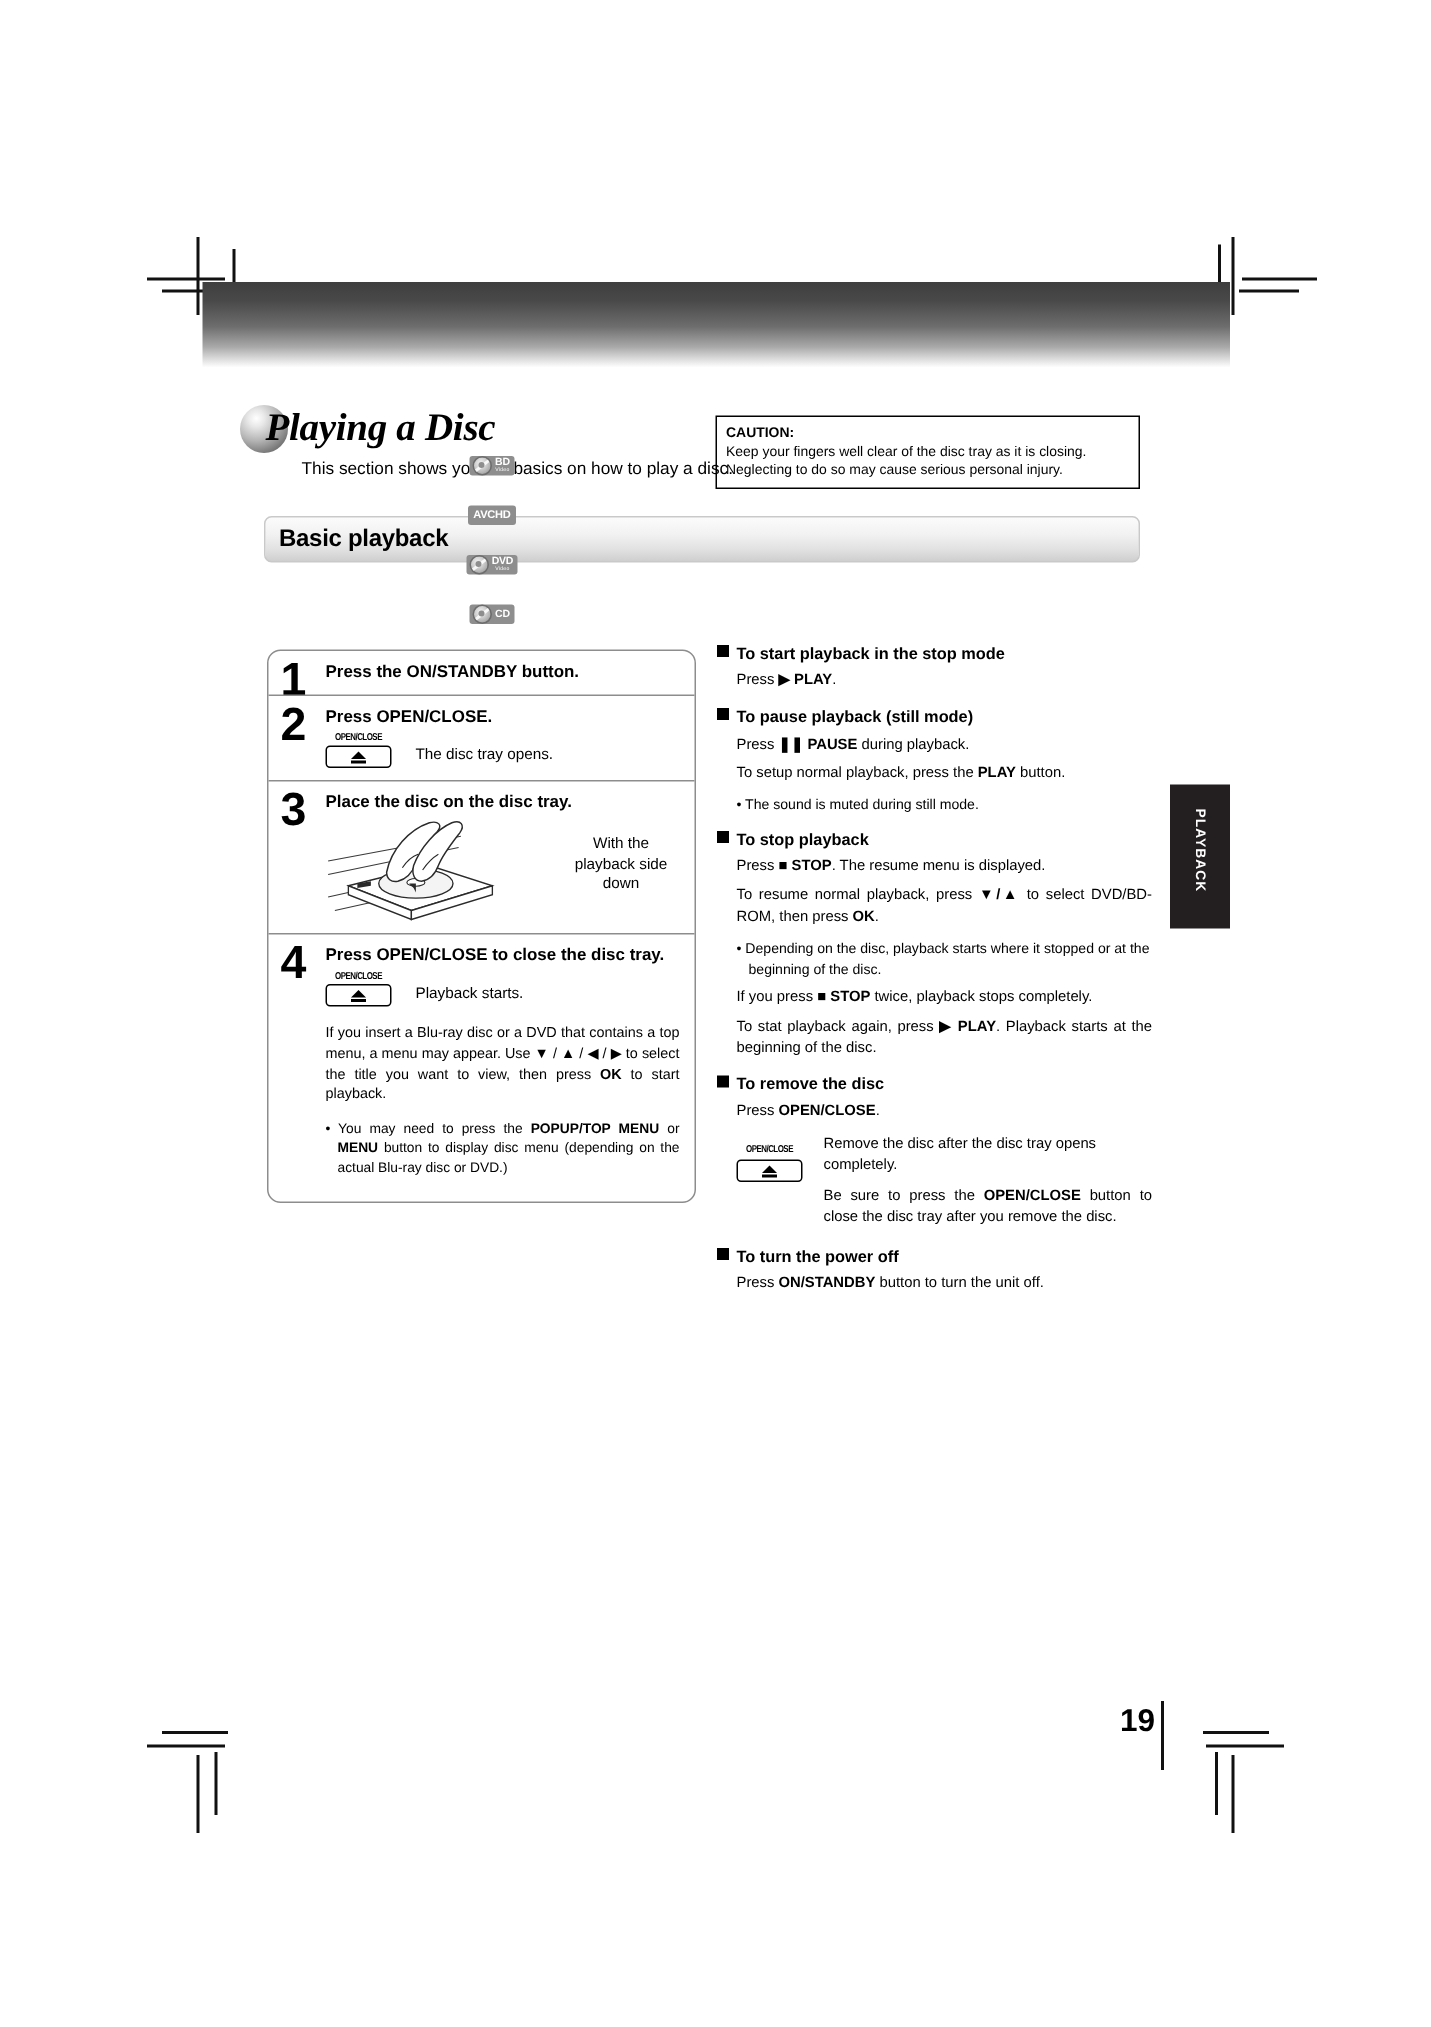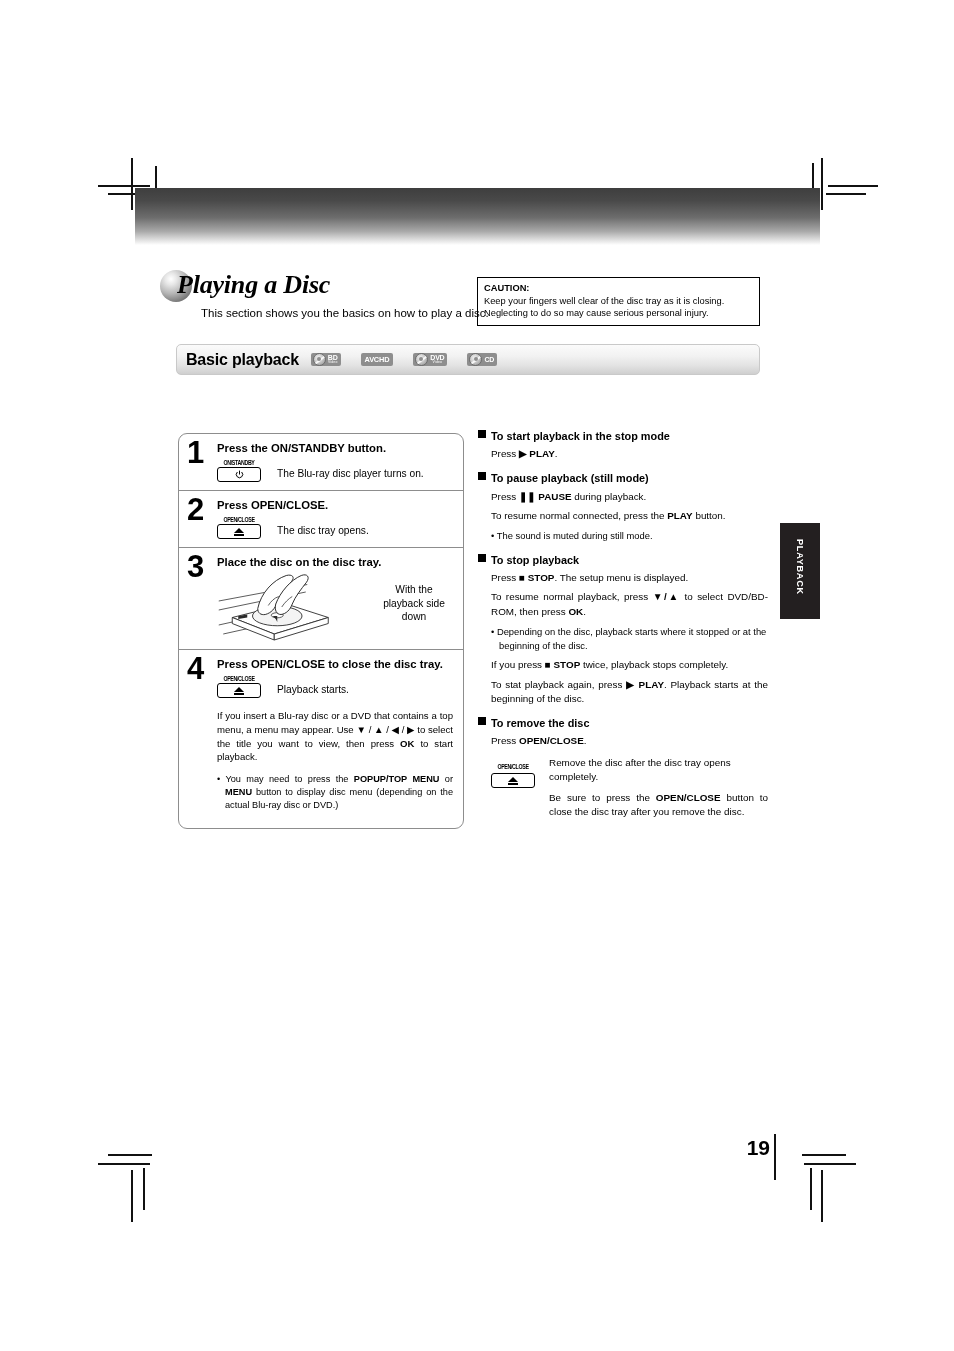--- a/index.html
+++ b/index.html
@@ -112,20 +112,21 @@
     font-size: 16px;
     font-weight: bold;
     margin-left: 9px;
     letter-spacing: -0.2px;
   }
   .disc-icons {
     display: flex;
     align-items: center;
     gap: 20px;
     margin-left: 12px;
+    flex-direction: column;
   }
   .disc-badge {
     display: inline-flex;
     align-items: center;
     height: 13px;
     background: #8e8e8e;
     border-radius: 2px;
     padding: 0 3px 0 2px;
     color: #fff;
   }
@@ -483,32 +484,20 @@
 
     </div>
   </div>
 
 
   <div id="steps-panel">
 
     <div class="step">
       <div class="step-num">1</div>
       <div class="step-head">Press the ON/STANDBY button.</div>
-      <div class="step-body">
-        <div class="key">
-          <div class="key-label">ON/STANDBY</div>
-          <div class="key-box">
-            <svg class="key-glyph" width="9" height="9" viewBox="0 0 20 20">
-              <path d="M10 2.2 L10 9.2" stroke="#000" stroke-width="2.2" fill="none" stroke-linecap="round"></path>
-              <path d="M4.6 5.1 A7.2 7.2 0 1 0 15.4 5.1" stroke="#000" stroke-width="2.2" fill="none" stroke-linecap="round"></path>
-            </svg>
-          </div>
-        </div>
-        <div class="step-note">The Blu-ray disc player turns on.</div>
-      </div>
     </div>
 
     <div class="step">
       <div class="step-num">2</div>
       <div class="step-head">Press OPEN/CLOSE.</div>
       <div class="step-body">
         <div class="key">
           <div class="key-label">OPEN/CLOSE</div>
           <div class="key-box">
             <span class="eject-wrap">
@@ -600,32 +589,32 @@
       </div>
     </div>
 
     <div class="rsec">
       <div class="rsec-head">
         <span class="sq"></span>
         <span>To pause playback (still mode)</span>
       </div>
       <div class="rsec-body">
         <p><span>Press </span><b>❚❚ PAUSE</b><span> during playback.</span></p>
-        <p><span>To resume normal connected, press the </span><b>PLAY</b><span> button.</span></p>
+        <p><span>To setup normal playback, press the </span><b>PLAY</b><span> button.</span></p>
         <p class="bul">• The sound is muted during still mode.</p>
       </div>
     </div>
 
     <div class="rsec">
       <div class="rsec-head">
         <span class="sq"></span>
         <span>To stop playback</span>
       </div>
       <div class="rsec-body">
-        <p><span>Press </span><b>■ STOP</b><span>. The setup menu is displayed.</span></p>
+        <p><span>Press </span><b>■ STOP</b><span>. The resume menu is displayed.</span></p>
         <p class="just"><span>To resume normal playback, press </span><b>▼/▲</b><span> to select DVD/BD-ROM, then press </span><b>OK</b><span>.</span></p>
         <p class="bul">• Depending on the disc, playback starts where it stopped or at the beginning of the disc.</p>
         <p><span>If you press </span><b>■ STOP</b><span> twice, playback stops completely.</span></p>
         <p class="just"><span>To stat playback again, press </span><b>▶ PLAY</b><span>. Playback starts at the beginning of the disc.</span></p>
       </div>
     </div>
 
     <div class="rsec">
       <div class="rsec-head">
         <span class="sq"></span>
@@ -644,20 +633,29 @@
             </div>
           </div>
           <div class="remove-txt">
             <p>Remove the disc after the disc tray opens completely.</p>
             <p class="just"><span>Be sure to press the </span><b>OPEN/CLOSE</b><span> button to close the disc tray after you remove the disc.</span></p>
           </div>
         </div>
       </div>
     </div>
 
+    <div class="rsec" style="margin-top:13px;">
+      <div class="rsec-head">
+        <span class="sq"></span>
+        <span>To turn the power off</span>
+      </div>
+      <div class="rsec-body">
+        <p><span>Press </span><b>ON/STANDBY</b><span> button to turn the unit off.</span></p>
+      </div>
+    </div>
 
   </div>
 
   <div id="side-tab">
     <div class="tab-text">PLAYBACK</div>
   </div>
 
   <div id="page-number">19</div>
   <div id="footer-rule"></div>
 

